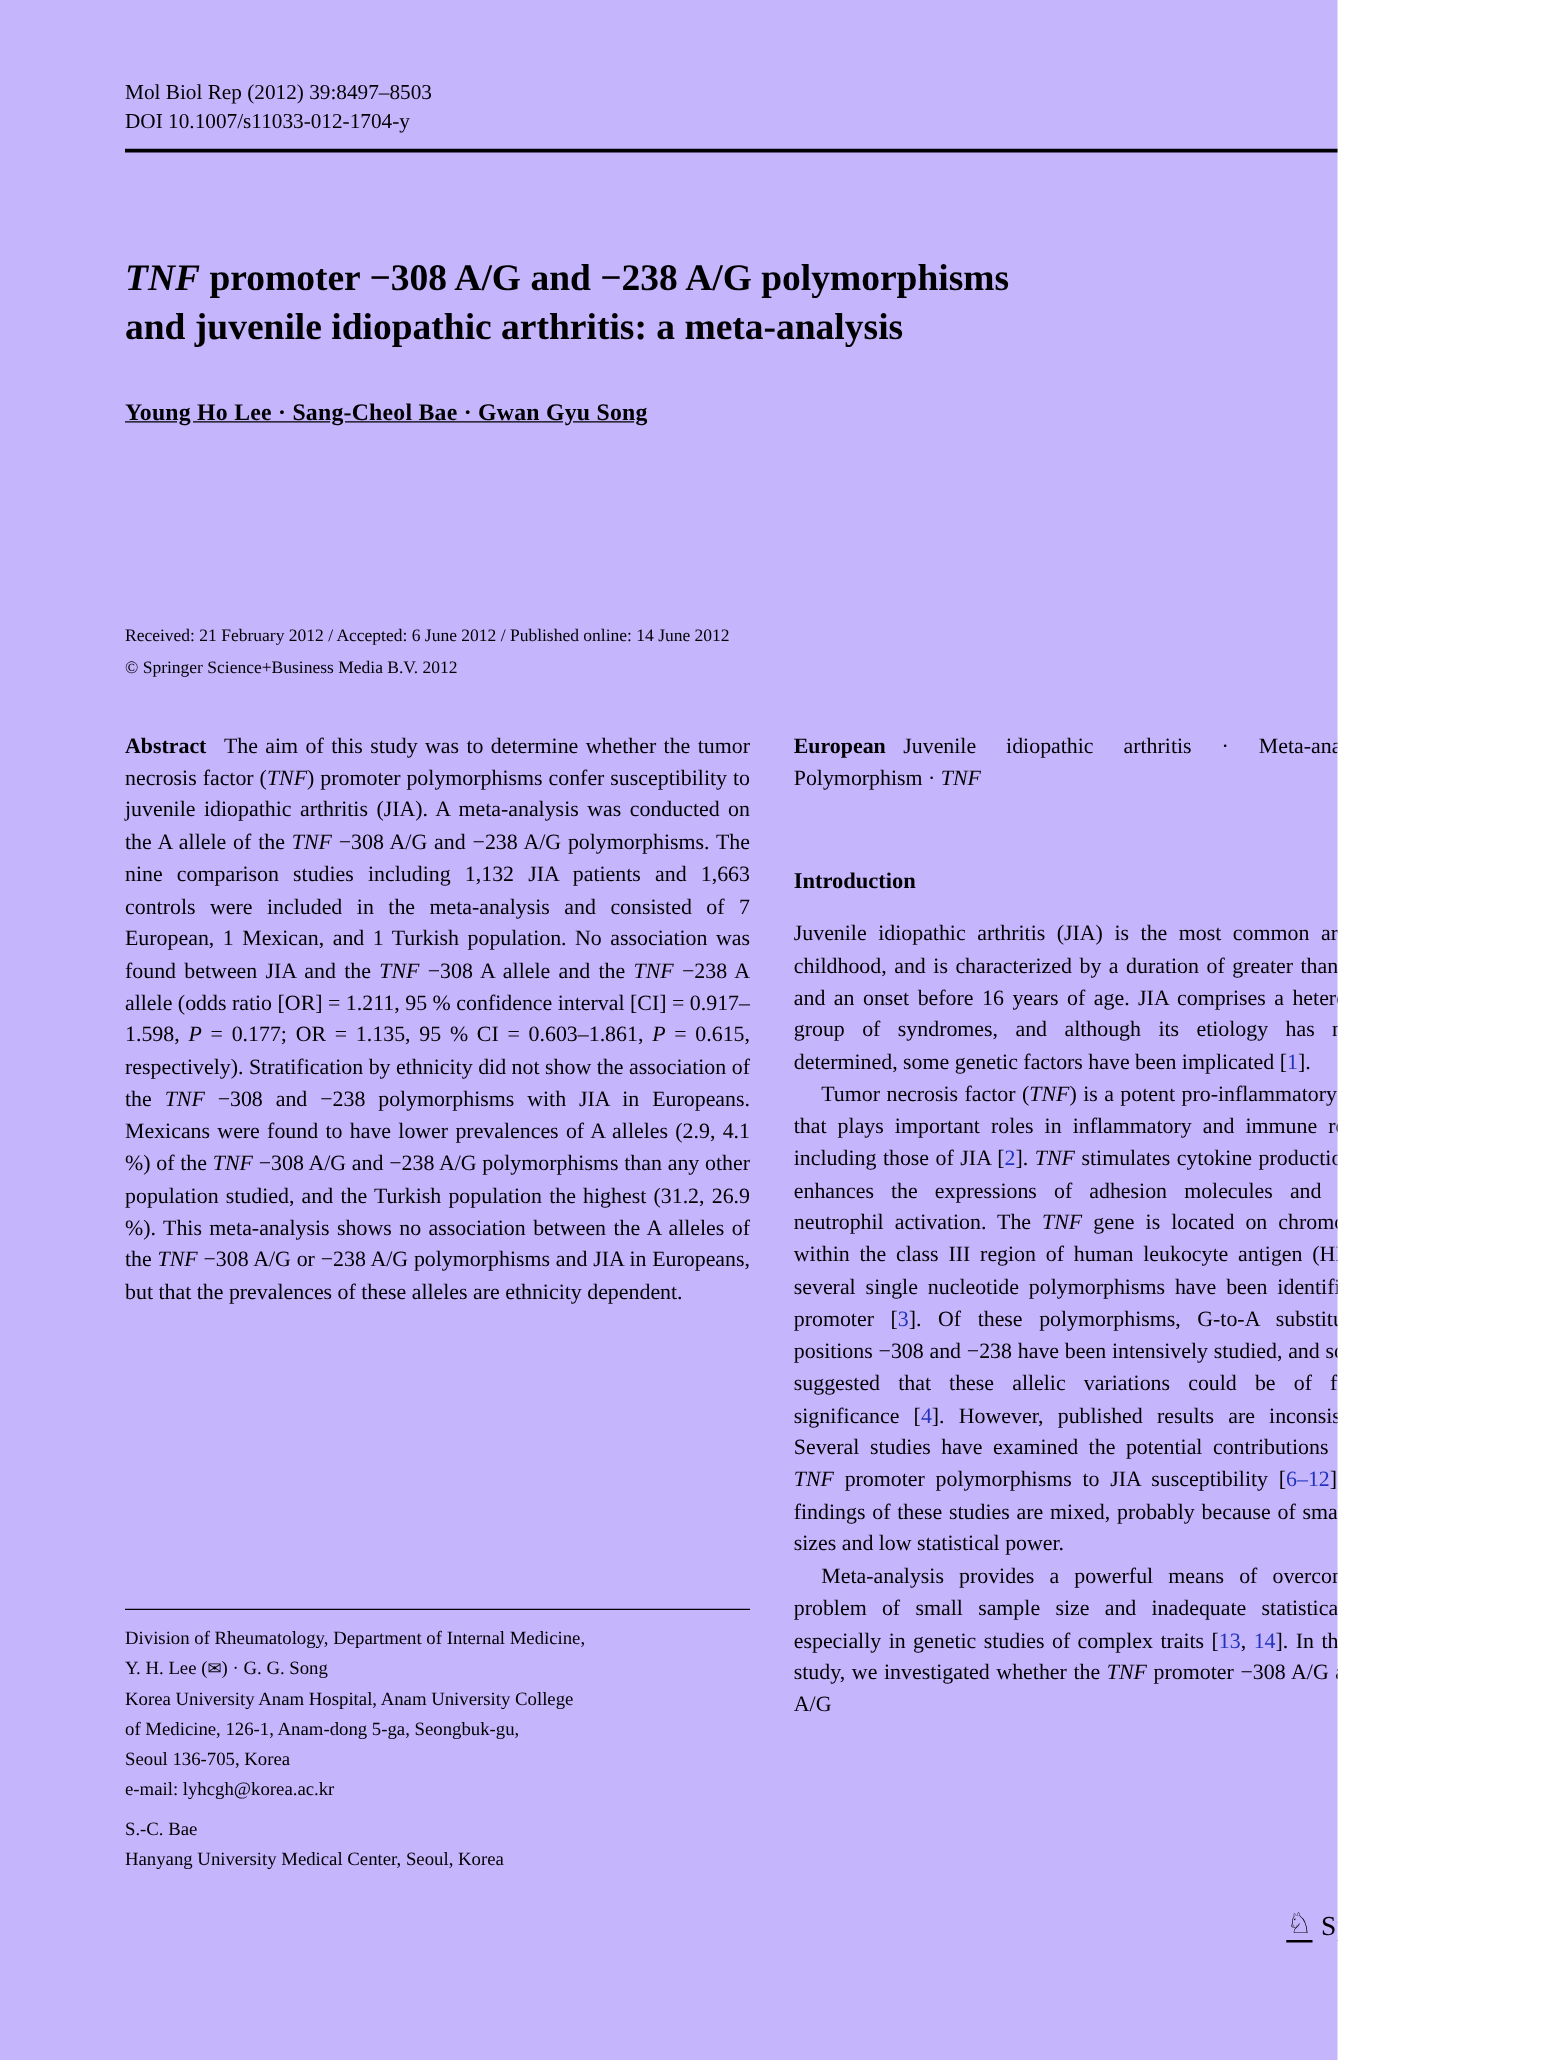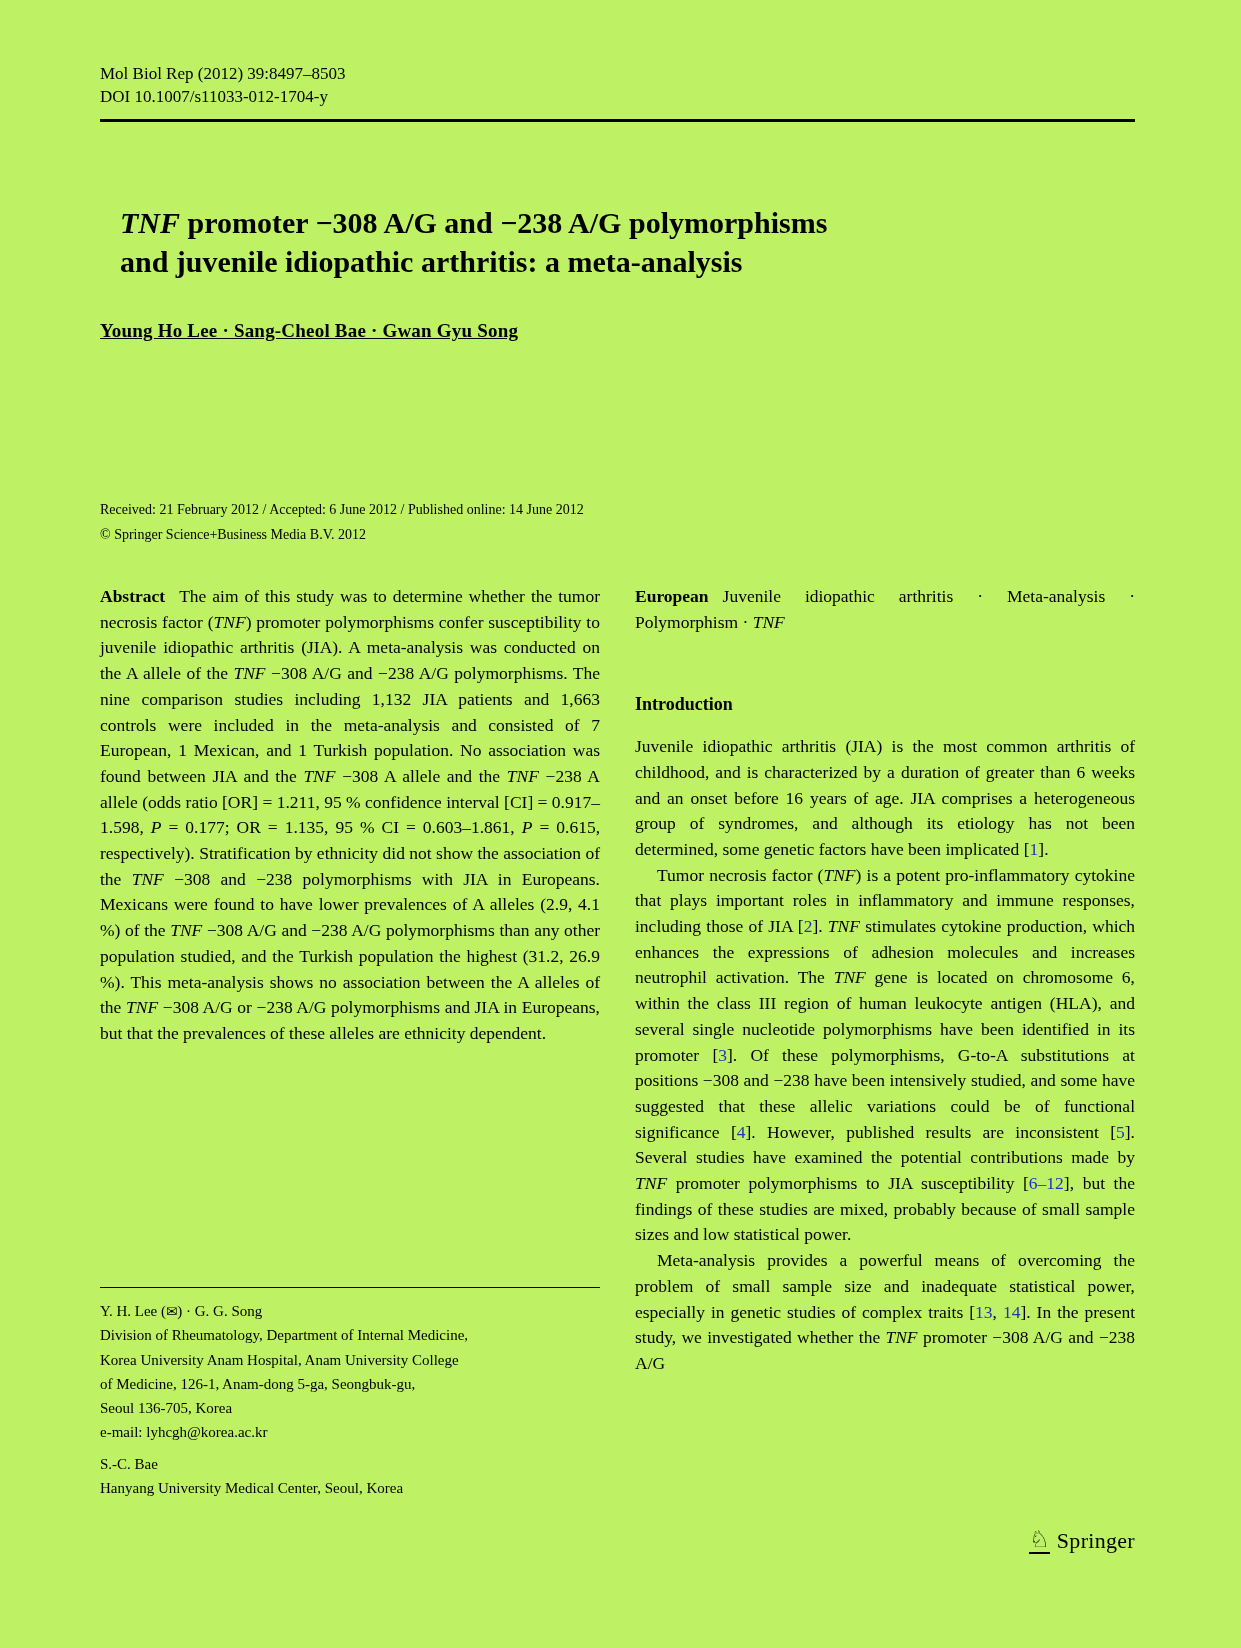--- a/index.html
+++ b/index.html
@@ -1,38 +1,38 @@
 <!DOCTYPE html>
 <html style="--ref: #2233bb;"><head>
 <meta charset="utf-8">
 <style>
   html,body{margin:0;padding:0;background:#ffffff;}
   .page{
     position:relative;
-    width:1241px;
+    width:1070px;
     height:1648px;
-    background:#bef264;
+    background:#c4b5fd;
     font-family:"Liberation Serif", serif;
     color:#000000;
     overflow:hidden;
   }
   .hdr{
     position:absolute;left:100px;top:62px;
     font-size:17px;line-height:23px;
   }
   .hdr-rule{
     position:absolute;left:100px;top:119px;
     width:1035px;height:3px;background:#000;
   }
   .title{
     position:absolute;left:100px;top:203px;
     font-size:30px;line-height:39px;font-weight:bold;
     width:1035px;
   }
-  .title .tline{display:block;margin-left:20px;}
+  .title .tline{display:block;}
   .authors{
     position:absolute;left:100px;top:320px;
     font-size:19px;font-weight:bold;letter-spacing:.2px;text-decoration:underline;
   }
   .meta{
     position:absolute;left:100px;top:498px;
     font-size:14px;line-height:24.5px;
   }
   .columns{
     position:absolute;left:100px;top:584px;
@@ -109,22 +109,22 @@
 
       <p><span>Juvenile idiopathic arthritis (JIA) is the most common arthritis of childhood, and is characterized by a duration of greater than 6 weeks and an onset before 16 years of age. JIA comprises a heterogeneous group of syndromes, and although its etiology has not been determined, some genetic factors have been implicated [</span><span class="ref">1</span><span>].</span></p>
       <p class="indent"><span>Tumor necrosis factor (</span><span class="it">TNF</span><span>) is a potent pro-inflammatory cytokine that plays important roles in inflammatory and immune responses, including those of JIA [</span><span class="ref">2</span><span>]. </span><span class="it">TNF</span><span> stimulates cytokine production, which enhances the expressions of adhesion molecules and increases neutrophil activation. The </span><span class="it">TNF</span><span> gene is located on chromosome 6, within the class III region of human leukocyte antigen (HLA), and several single nucleotide polymorphisms have been identified in its promoter [</span><span class="ref">3</span><span>]. Of these polymorphisms, G-to-A substitutions at positions −308 and −238 have been intensively studied, and some have suggested that these allelic variations could be of functional significance [</span><span class="ref">4</span><span>]. However, published results are inconsistent [</span><span class="ref">5</span><span>]. Several studies have examined the potential contributions made by </span><span class="it">TNF</span><span> promoter polymorphisms to JIA susceptibility [</span><span class="ref">6–12</span><span>], but the findings of these studies are mixed, probably because of small sample sizes and low statistical power.</span></p>
       <p class="indent"><span>Meta-analysis provides a powerful means of overcoming the problem of small sample size and inadequate statistical power, especially in genetic studies of complex traits [</span><span class="ref">13</span><span>, </span><span class="ref">14</span><span>]. In the present study, we investigated whether the </span><span class="it">TNF</span><span> promoter −308 A/G and −238 A/G</span></p>
     </div>
 
   </div>
 
   <div class="correspondence">
     <div class="corr-rule"></div>
+    <div>Division of Rheumatology, Department of Internal Medicine,</div>
     <div><span>Y. H. Lee (</span><span class="envelope">✉</span><span>) · G. G. Song</span></div>
-    <div>Division of Rheumatology, Department of Internal Medicine,</div>
     <div>Korea University Anam Hospital, Anam University College</div>
     <div>of Medicine, 126-1, Anam-dong 5-ga, Seongbuk-gu,</div>
     <div>Seoul 136-705, Korea</div>
     <div>e-mail: lyhcgh@korea.ac.kr</div>
     <div class="corr-block2">
       <div>S.-C. Bae</div>
       <div>Hanyang University Medical Center, Seoul, Korea</div>
     </div>
   </div>
 

